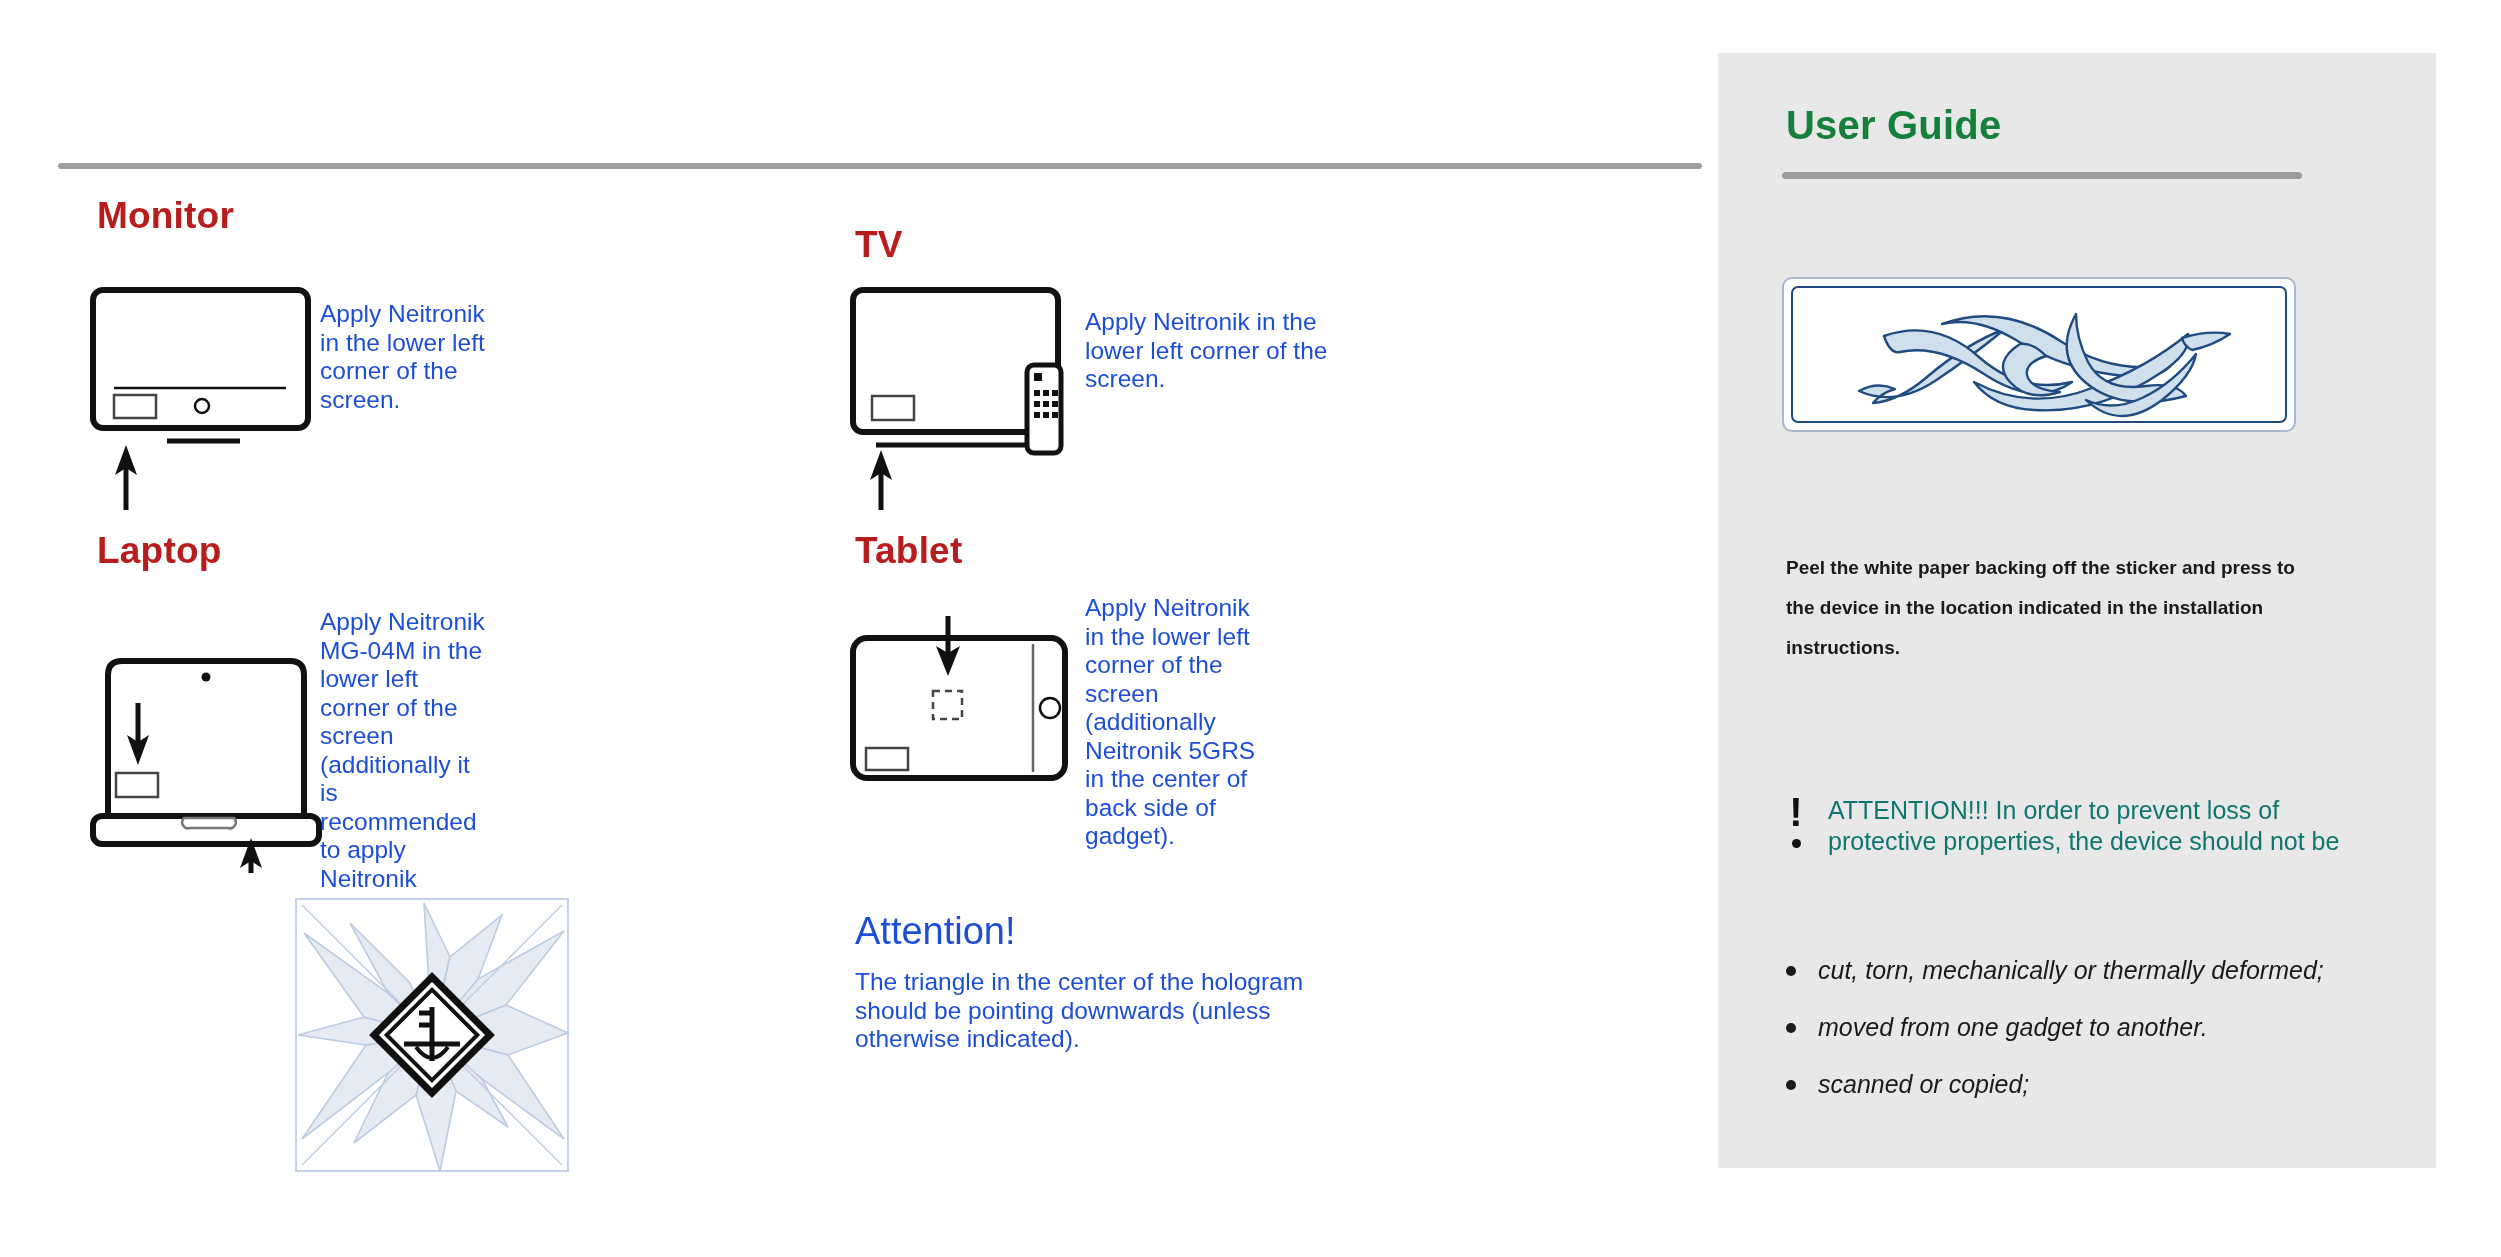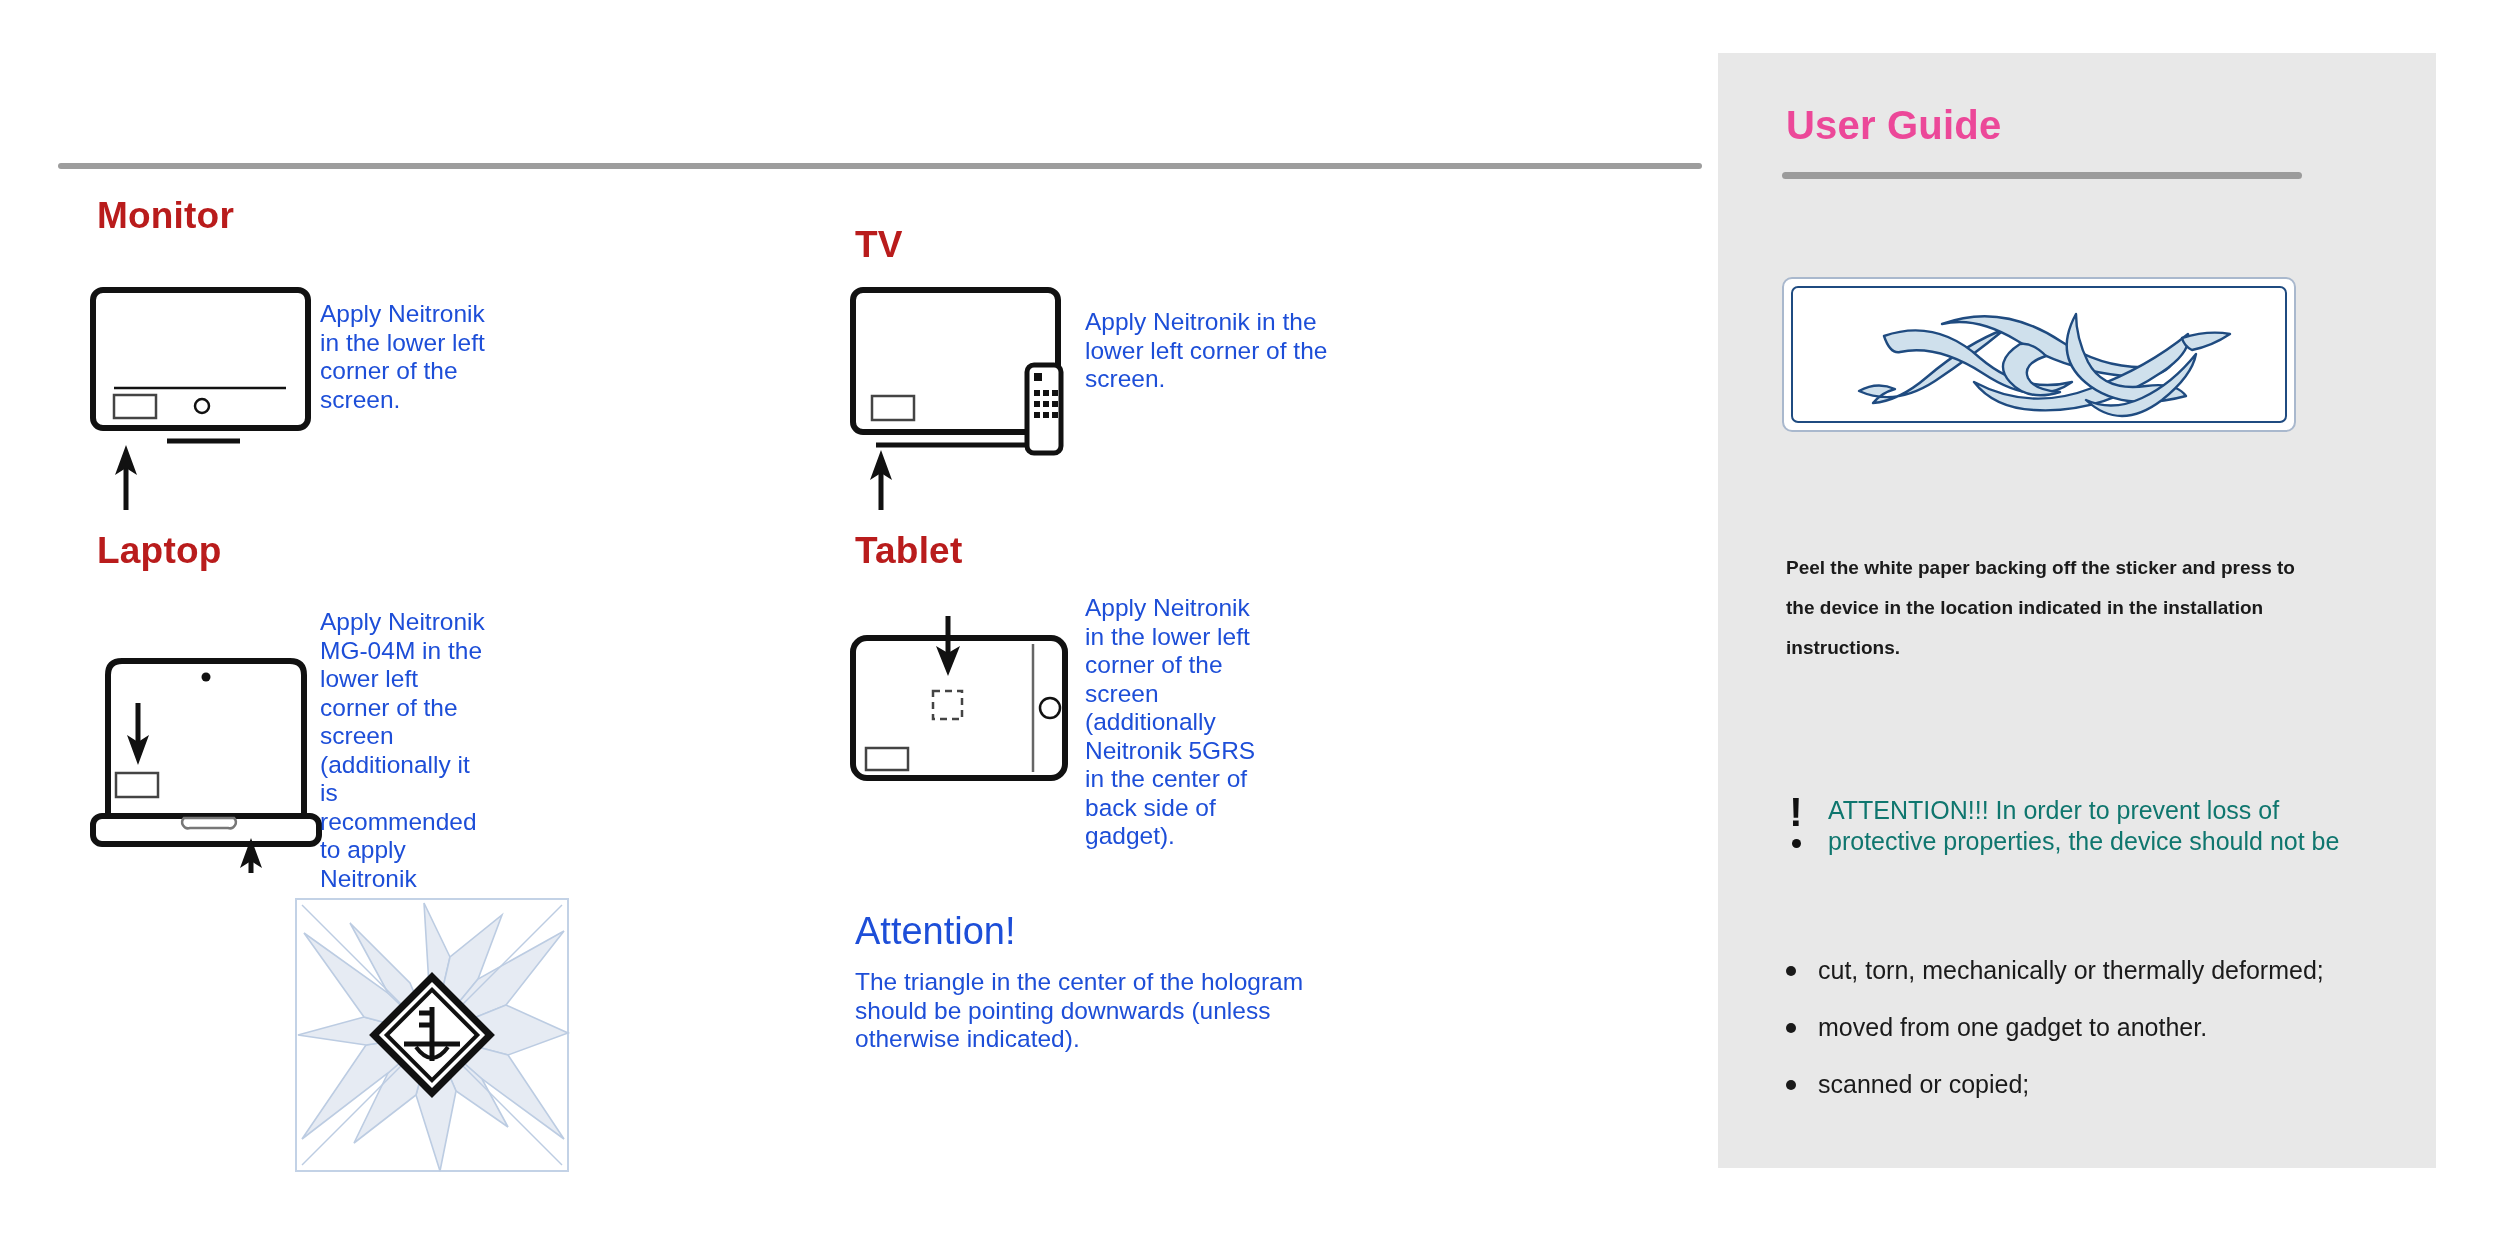--- a/index.html
+++ b/index.html
@@ -33,21 +33,21 @@
     white-space:nowrap;
   }
 
   
   .guide-panel{
     position:absolute; left:1718px; top:53px;
     width:718px; height:1115px; background:#e8e8e8;
   }
   .guide-title{
     position:absolute; left:1786px; top:103px;
-    font-size:40px; font-weight:bold; color:#ec4899; letter-spacing:0.2px;text-align:right;
+    font-size:40px; font-weight:bold; color:#15803d; letter-spacing:0.2px;text-align:right;
   }
   .guide-rule{
     position:absolute; left:1782px; top:172px; width:520px; height:7px;
     background:#9b9b9b; border-radius:4px;
   }
   .sticker-box{
     position:absolute; left:1782px; top:277px; width:514px; height:155px;
     background:#ffffff; border:2px solid #a9b8cd; border-radius:10px;
     padding:7px;
   }
@@ -69,21 +69,21 @@
   }
   .bang .dot{
     display:block; width:9px; height:9px; border-radius:50%;
     background:#111; margin:10px auto 0;
   }
   .attn-body{ font-size:25px; line-height:31px; color:#0f766e; }
 
   .bullets{ position:absolute; left:1786px; top:955px; width:580px; }
   .bullet-item{
     display:flex; gap:22px; margin-bottom:26px;
-    font-size:25px; line-height:31px; color:#1a1a1a;
+    font-size:25px; line-height:31px; color:#1a1a1a;font-style:italic;
   }
   .bullet-dot{
     flex:none; width:10px; height:10px; border-radius:50%;
     background:#1a1a1a; margin-top:11px;
   }
 
   svg{ display:block; overflow:visible; }
   .dev{ position:absolute; }
 </style>
 </head>

